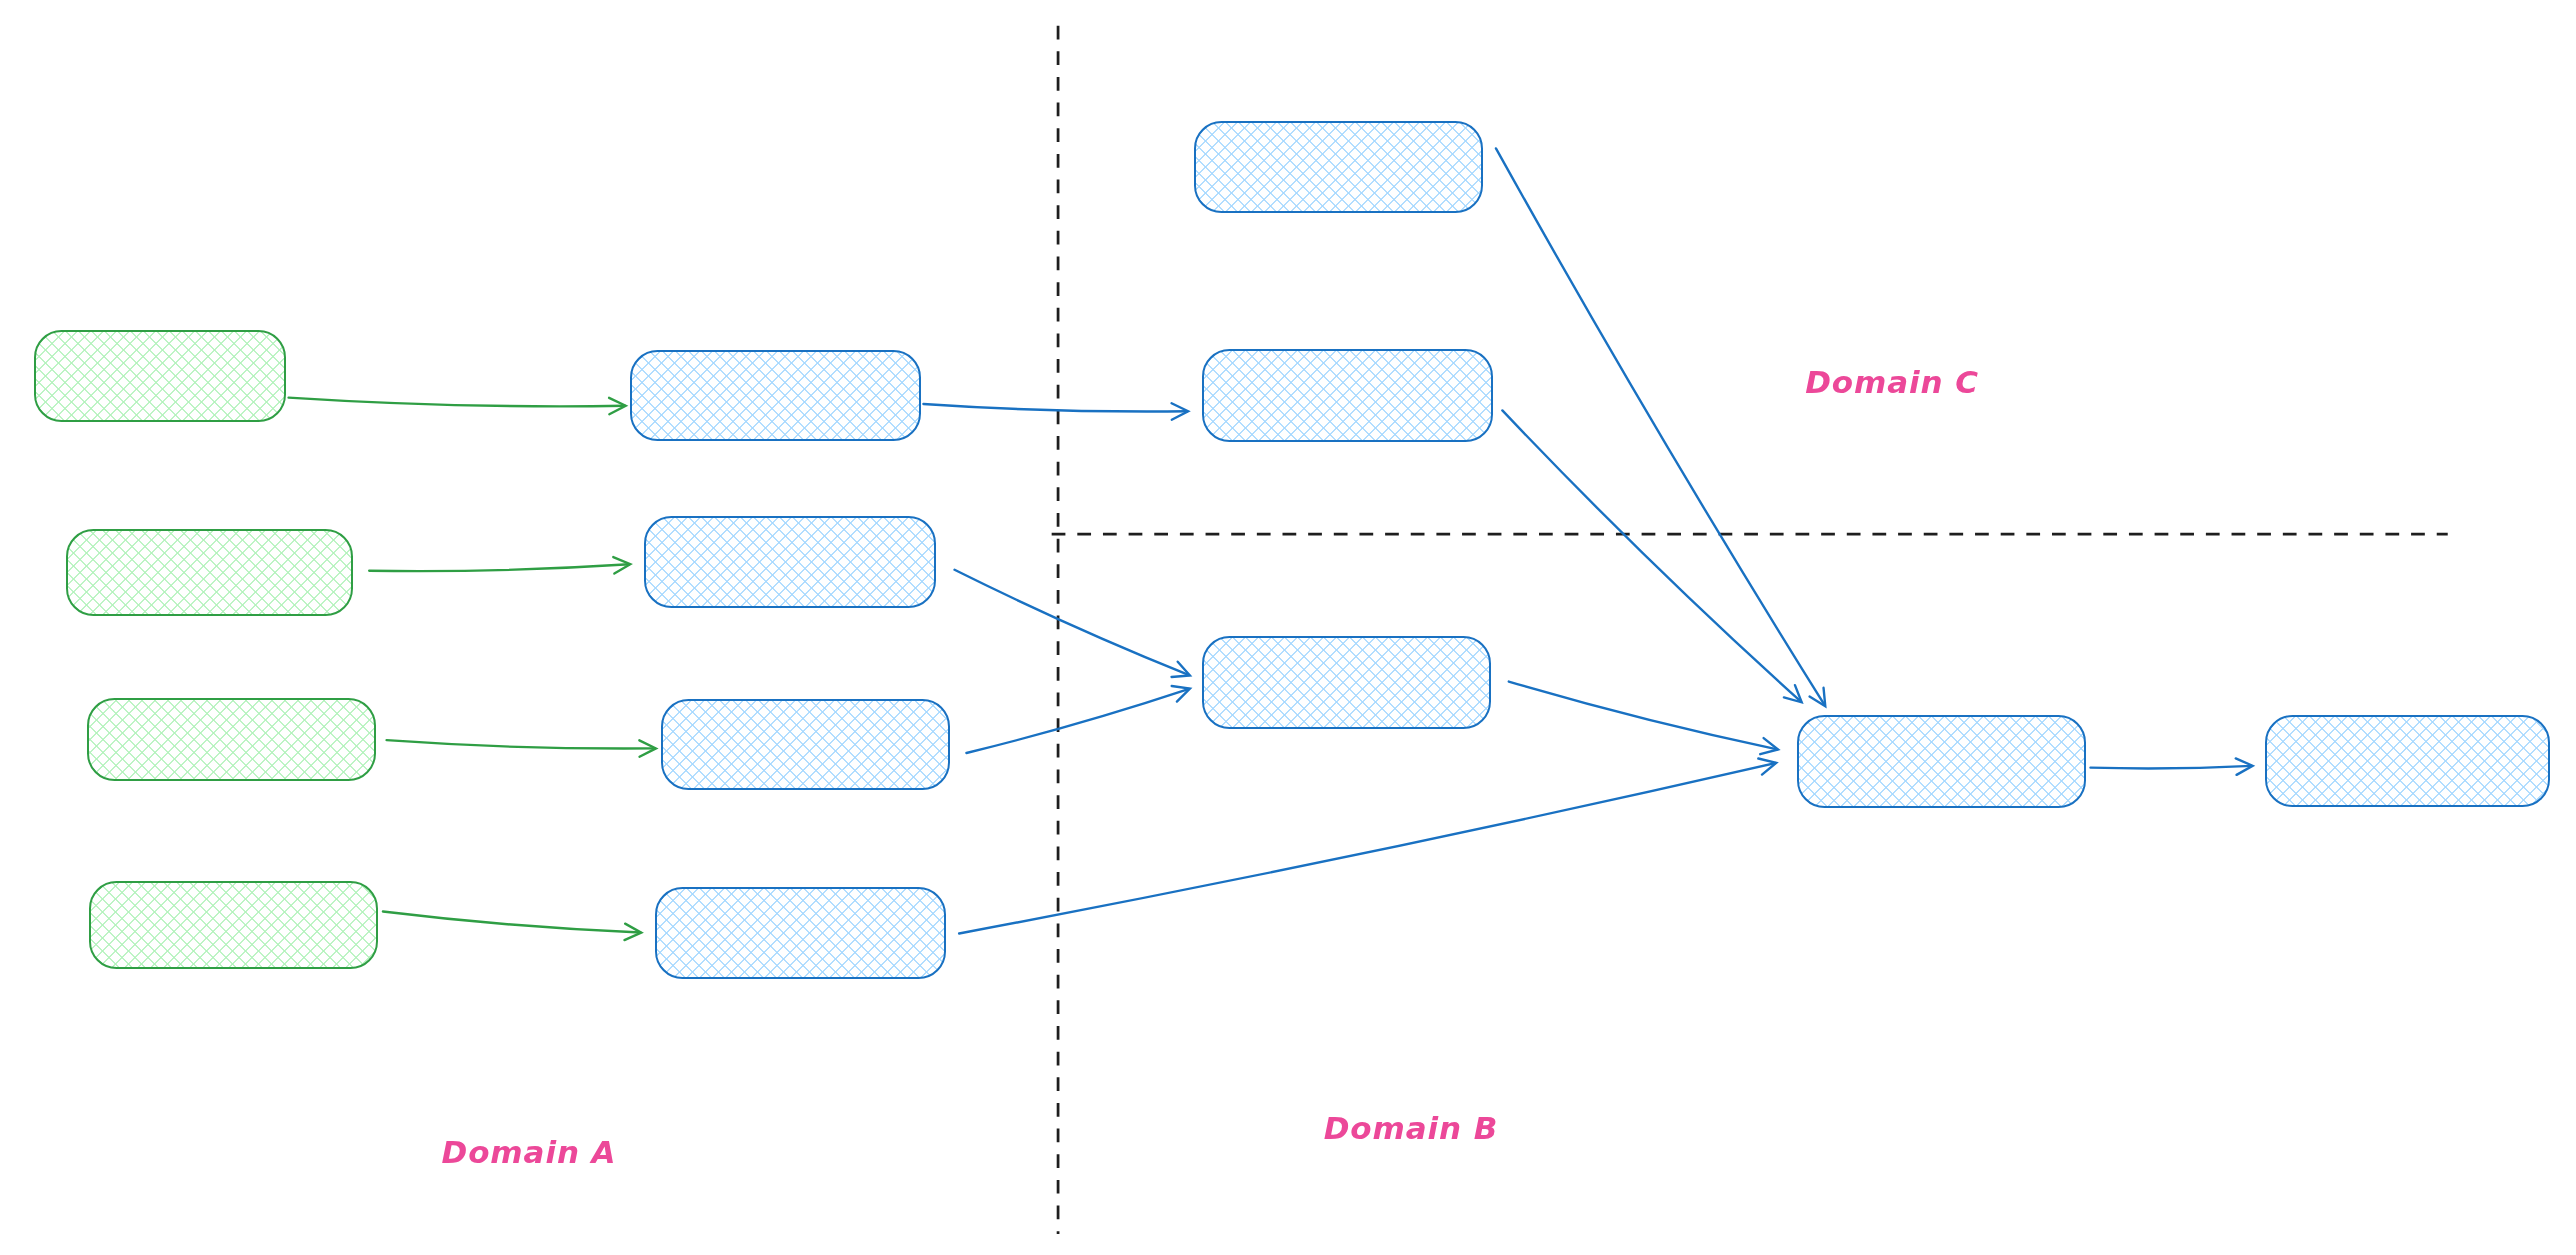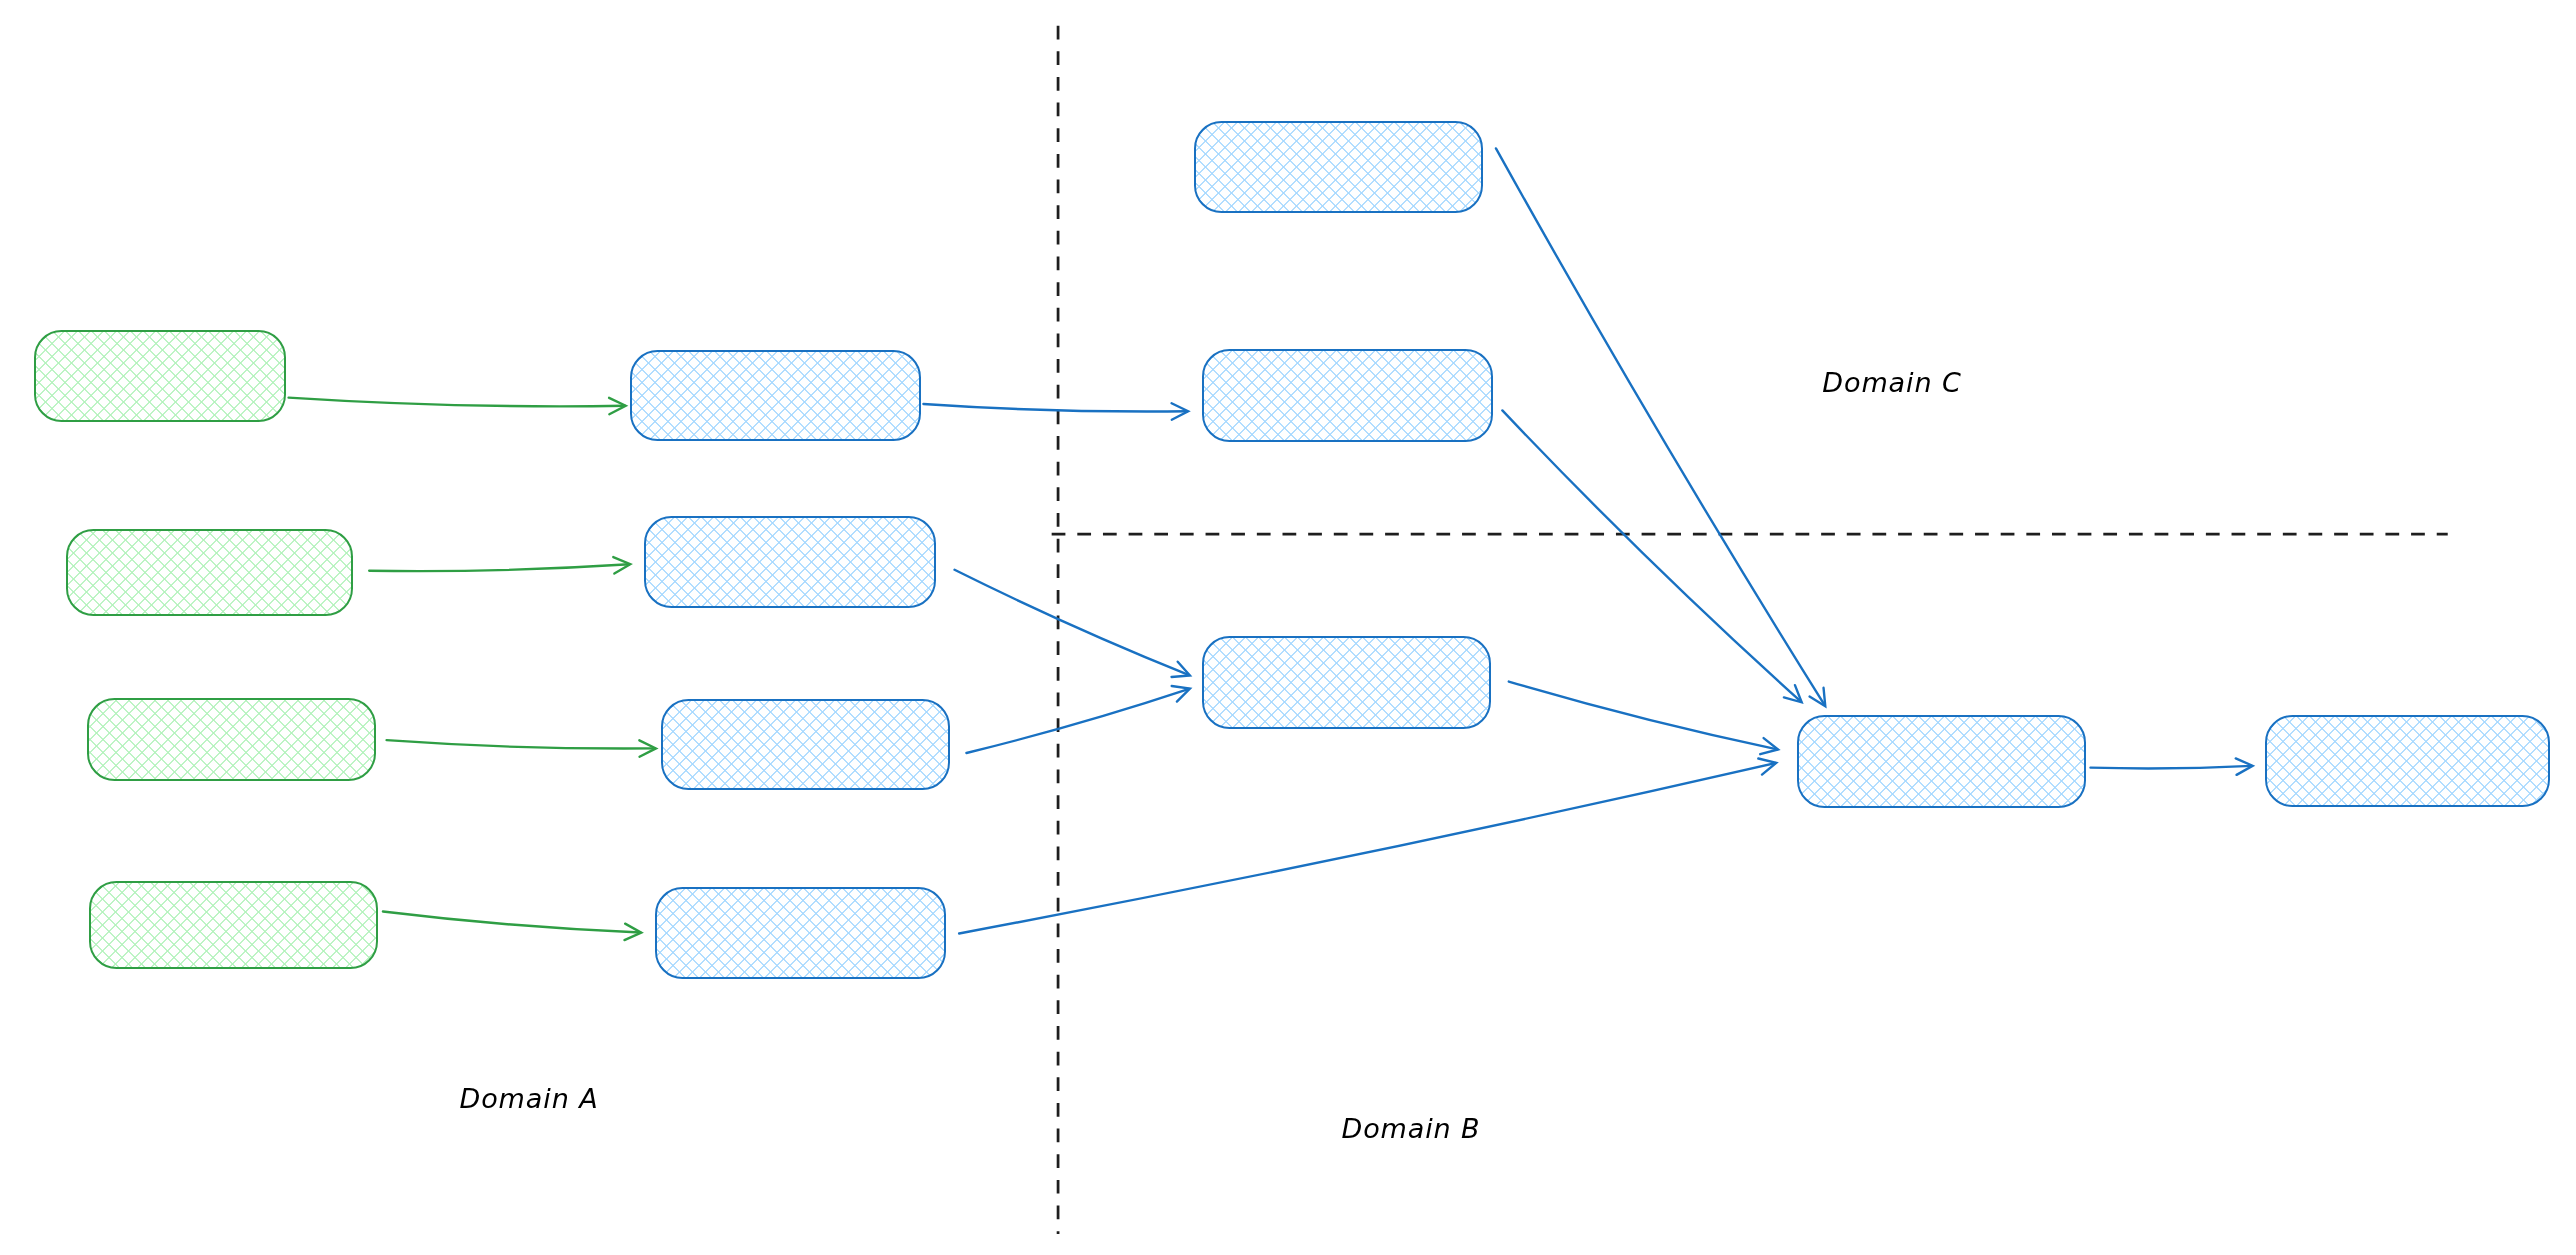--- a/index.html
+++ b/index.html
@@ -1,21 +1,21 @@
 <!DOCTYPE html>
 <html style="font-size:14.7px"><head>
 <meta charset="utf-8">
 <style>
   html,body{margin:0;padding:0;background:#ffffff;}
   .canvas{position:relative;width:2576px;height:1255px;background:#ffffff;overflow:hidden;
           font-family:"DejaVu Sans",sans-serif;}
   #connector-layer{position:absolute;left:0;top:0;width:2576px;height:1255px;z-index:1;}
   .node{position:absolute;box-sizing:border-box;border-radius:27.5px;z-index:2;}
   .domain-label{position:absolute;z-index:3;transform:translate(-50%,-50%);
-                font-style:italic;font-size:27px;font-weight:400;color:#000000;
+                font-style:italic;font-size:31px;font-weight:700;color:#ec4899;
                 white-space:nowrap;letter-spacing:0.9px;}
 </style>
 </head>
 <body>
 
 <div class="canvas">
   <svg id="connector-layer" xmlns="http://www.w3.org/2000/svg" viewBox="0 0 2812 1370">
       <defs>
         <marker id="ah-green" viewBox="-22 -12 26 24" refX="-1" refY="0" markerWidth="26" markerHeight="24" markerUnits="userSpaceOnUse" orient="auto">
           <path d="M-18,-9 L0,0 L-18,9" fill="none" stroke="#2f9e44" stroke-width="2.6" stroke-linecap="round"></path>
@@ -33,21 +33,21 @@
       <path d="M1008,441 Q1151.84,450.76 1296,449" fill="none" stroke="#1971c2" stroke-width="2.6" stroke-linecap="round" marker-end="url(#ah-blue)"></path>
       <path d="M1042,622 Q1167.7,684.62 1298,737" fill="none" stroke="#1971c2" stroke-width="2.6" stroke-linecap="round" marker-end="url(#ah-blue)"></path>
       <path d="M1055,822 Q1177.9,791.86 1298,752" fill="none" stroke="#1971c2" stroke-width="2.6" stroke-linecap="round" marker-end="url(#ah-blue)"></path>
       <path d="M1047,1019 Q1494.3391418442343,934.8100827054453 1938,833" fill="none" stroke="#1971c2" stroke-width="2.6" stroke-linecap="round" marker-end="url(#ah-blue)"></path>
       <path d="M1633,162 Q1804.7501391238375,470.57598693181313 1992,770" fill="none" stroke="#1971c2" stroke-width="2.6" stroke-linecap="round" marker-end="url(#ah-blue)"></path>
       <path d="M1640,448 Q1796.715579257447,613.4425193775859 1966,766" fill="none" stroke="#1971c2" stroke-width="2.6" stroke-linecap="round" marker-end="url(#ah-blue)"></path>
       <path d="M1647,744 Q1792.02,786.86 1940,818" fill="none" stroke="#1971c2" stroke-width="2.6" stroke-linecap="round" marker-end="url(#ah-blue)"></path>
       <path d="M2282,838 Q2370.04,840.52 2458,836" fill="none" stroke="#1971c2" stroke-width="2.6" stroke-linecap="round" marker-end="url(#ah-blue)"></path>
     </svg>
 
-  <span class="domain-label" style="left:529px;top:1098px">Domain A</span>
+  <span class="domain-label" style="left:529px;top:1152px">Domain A</span>
   <span class="domain-label" style="left:1411px;top:1128px">Domain B</span>
   <span class="domain-label" style="left:1892px;top:382px">Domain C</span>
 <div class="node" style="left: 34px; top: 330px; width: 252px; height: 92px; border: 2.7px solid rgb(47, 158, 68); background: repeating-linear-gradient(45deg, rgba(178, 242, 187, 0.85) 0px, rgba(178, 242, 187, 0.85) 1.8px, transparent 1.8px, transparent 9.2px), repeating-linear-gradient(135deg, rgba(178, 242, 187, 0.85) 0px, rgba(178, 242, 187, 0.85) 1.8px, transparent 1.8px, transparent 9.2px), rgb(255, 255, 255);"></div>
     <div class="node" style="left: 66px; top: 529px; width: 287px; height: 87px; border: 2.7px solid rgb(47, 158, 68); background: repeating-linear-gradient(45deg, rgba(178, 242, 187, 0.85) 0px, rgba(178, 242, 187, 0.85) 1.8px, transparent 1.8px, transparent 9.2px), repeating-linear-gradient(135deg, rgba(178, 242, 187, 0.85) 0px, rgba(178, 242, 187, 0.85) 1.8px, transparent 1.8px, transparent 9.2px), rgb(255, 255, 255);"></div>
     <div class="node" style="left: 87px; top: 698px; width: 289px; height: 83px; border: 2.7px solid rgb(47, 158, 68); background: repeating-linear-gradient(45deg, rgba(178, 242, 187, 0.85) 0px, rgba(178, 242, 187, 0.85) 1.8px, transparent 1.8px, transparent 9.2px), repeating-linear-gradient(135deg, rgba(178, 242, 187, 0.85) 0px, rgba(178, 242, 187, 0.85) 1.8px, transparent 1.8px, transparent 9.2px), rgb(255, 255, 255);"></div>
     <div class="node" style="left: 89px; top: 881px; width: 289px; height: 88px; border: 2.7px solid rgb(47, 158, 68); background: repeating-linear-gradient(45deg, rgba(178, 242, 187, 0.85) 0px, rgba(178, 242, 187, 0.85) 1.8px, transparent 1.8px, transparent 9.2px), repeating-linear-gradient(135deg, rgba(178, 242, 187, 0.85) 0px, rgba(178, 242, 187, 0.85) 1.8px, transparent 1.8px, transparent 9.2px), rgb(255, 255, 255);"></div>
     <div class="node" style="left: 630px; top: 350px; width: 291px; height: 91px; border: 2.7px solid rgb(25, 113, 194); background: repeating-linear-gradient(45deg, rgba(165, 216, 255, 0.85) 0px, rgba(165, 216, 255, 0.85) 1.8px, transparent 1.8px, transparent 9.2px), repeating-linear-gradient(135deg, rgba(165, 216, 255, 0.85) 0px, rgba(165, 216, 255, 0.85) 1.8px, transparent 1.8px, transparent 9.2px), rgb(255, 255, 255);"></div>
     <div class="node" style="left: 644px; top: 516px; width: 292px; height: 92px; border: 2.7px solid rgb(25, 113, 194); background: repeating-linear-gradient(45deg, rgba(165, 216, 255, 0.85) 0px, rgba(165, 216, 255, 0.85) 1.8px, transparent 1.8px, transparent 9.2px), repeating-linear-gradient(135deg, rgba(165, 216, 255, 0.85) 0px, rgba(165, 216, 255, 0.85) 1.8px, transparent 1.8px, transparent 9.2px), rgb(255, 255, 255);"></div>
     <div class="node" style="left: 661px; top: 699px; width: 289px; height: 91px; border: 2.7px solid rgb(25, 113, 194); background: repeating-linear-gradient(45deg, rgba(165, 216, 255, 0.85) 0px, rgba(165, 216, 255, 0.85) 1.8px, transparent 1.8px, transparent 9.2px), repeating-linear-gradient(135deg, rgba(165, 216, 255, 0.85) 0px, rgba(165, 216, 255, 0.85) 1.8px, transparent 1.8px, transparent 9.2px), rgb(255, 255, 255);"></div>
     <div class="node" style="left: 655px; top: 887px; width: 291px; height: 92px; border: 2.7px solid rgb(25, 113, 194); background: repeating-linear-gradient(45deg, rgba(165, 216, 255, 0.85) 0px, rgba(165, 216, 255, 0.85) 1.8px, transparent 1.8px, transparent 9.2px), repeating-linear-gradient(135deg, rgba(165, 216, 255, 0.85) 0px, rgba(165, 216, 255, 0.85) 1.8px, transparent 1.8px, transparent 9.2px), rgb(255, 255, 255);"></div>

